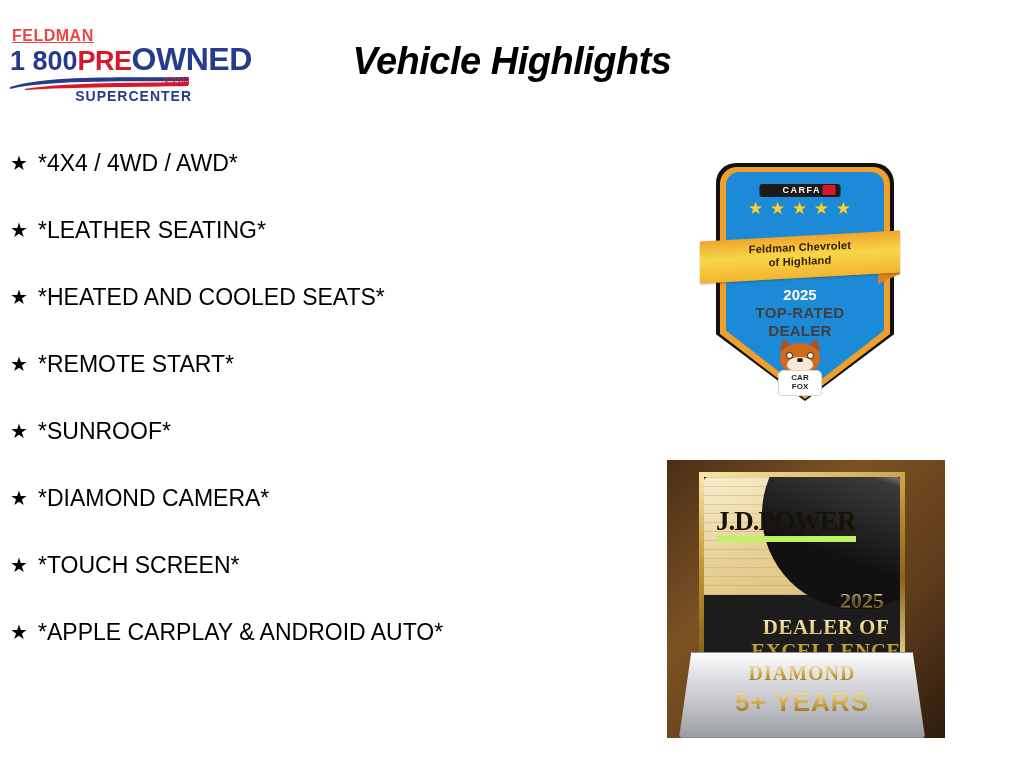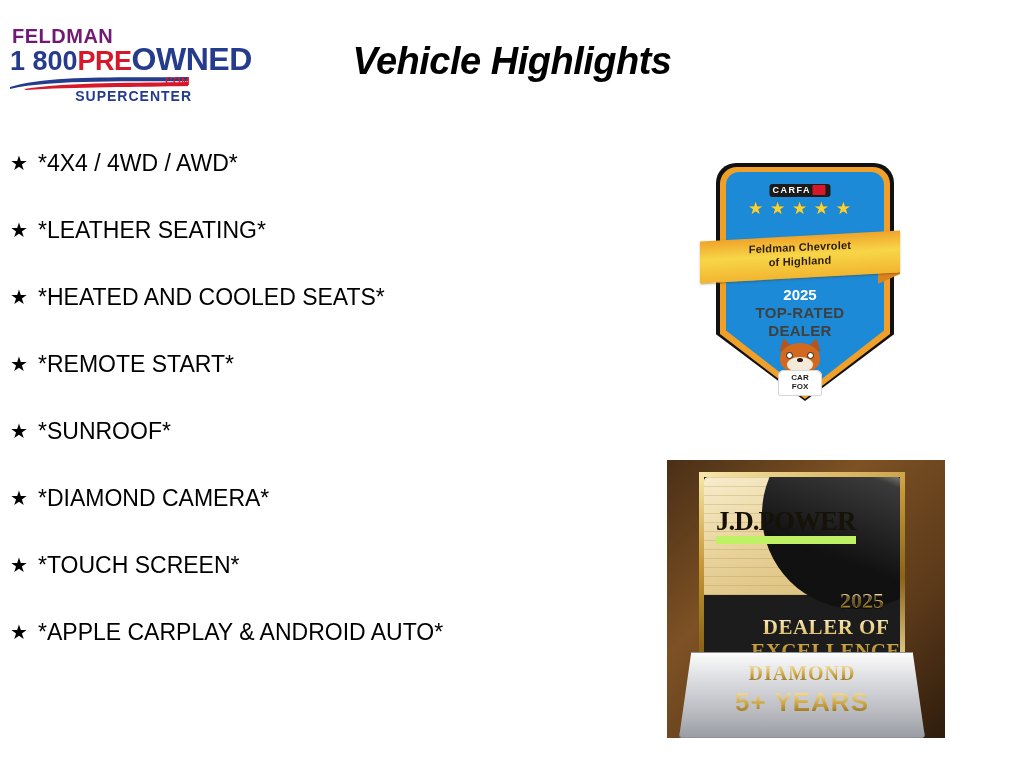--- a/index.html
+++ b/index.html
@@ -20,25 +20,26 @@
   #dealer-logo {
     position: absolute;
     left: 8px;
     top: 26px;
     width: 188px;
     height: 72px;
   }
   .logo-feldman {
     font-family: "Liberation Sans", sans-serif;
     font-weight: bold;
-    font-size: 20px;
+    font-size: 16px;
     letter-spacing: 0.5px;
-    color: #701a75;
+    color: #ef4444;
     line-height: 20px;
     padding-left: 4px;
+    text-decoration: underline;
   }
   .logo-mainline {
     line-height: 26px;
     height: 26px;
     white-space: nowrap;
     padding-left: 2px;
   }
   .logo-1800 {
     font-weight: bold;
     font-size: 27px;
@@ -171,21 +172,21 @@
   .cf-wordmark {
     position: absolute;
     left: 50%;
     transform: translateX(-50%);
     top: 18px;
     background: #1b1b1b;
     color: #ffffff;
     font-size: 9px;
     font-weight: bold;
     letter-spacing: 1.5px;
-    padding: 2px 5px 2px 3px;
+    padding: 2px 5px 2px 23px;
     border-radius: 3px;
     line-height: 9px;
   }
   .cf-wordmark .cf-red {
     background: #d7182a;
     color: #d7182a;
     padding: 0 3px;
     margin-left: 1px;
     border-radius: 1px;
     font-size: 9px;
@@ -380,21 +381,21 @@
   .jd-logo {
     position: absolute;
     left: 12px;
     top: 30px;
     font-family: "Liberation Serif", serif;
     font-weight: bold;
     font-size: 27px;
     color: #161208;
     letter-spacing: -1px;
     line-height: 28px;
-    border-bottom: 8px solid #bef264;
+    border-bottom: 6px solid #bef264;
     padding-bottom: 1px;
   }
   .jd-year {
     position: absolute;
     right: 16px;
     top: 112px;
     font-family: "Liberation Serif", serif;
     font-weight: bold;
     font-size: 22px;
     line-height: 24px;

